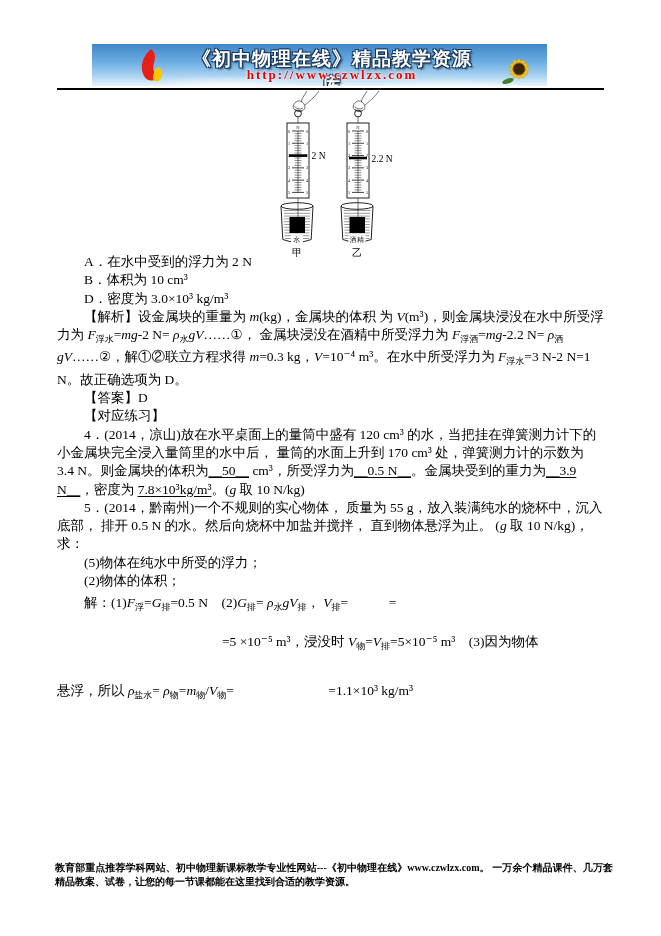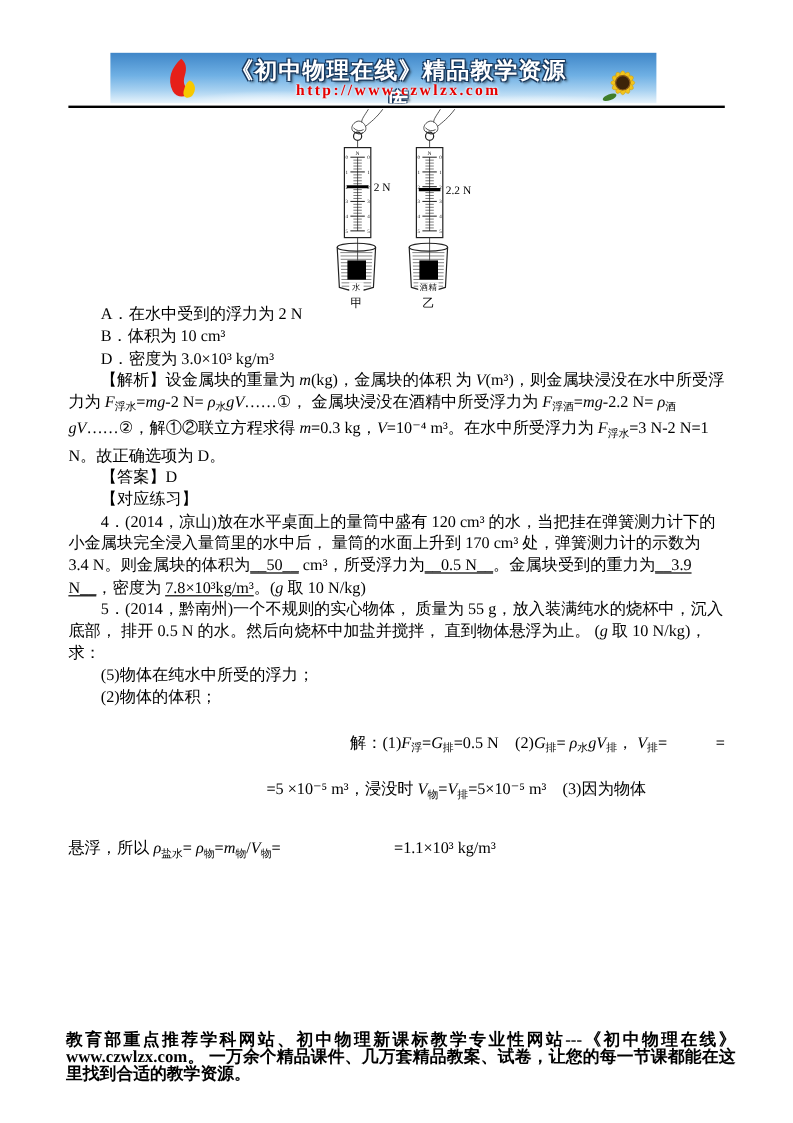--- a/index.html
+++ b/index.html
@@ -38,30 +38,30 @@
   .liq{font-size:7px;fill:#111;text-anchor:middle;letter-spacing:.5px;}
   .cap{font-size:10px;fill:#000;text-anchor:middle;}
   .block{fill:#000;}
 
   
   #doc-body{position:absolute;left:57px;top:253px;width:547px;
             font-size:13.5px;line-height:18.3px;}
   .para{margin:0;}
   .indent{text-indent:2em;}
   .opt{padding-left:27px;}
-  .solve{margin-top:20px;text-align:right;}
+  .solve{margin-top:4px;}
   .eq2{padding-left:165px;margin-top:16px;}
   .eq3{margin-top:27px;}
   .seg-i{font-style:italic;}
   .seg-s{font-size:9px;vertical-align:-3px;}
   .seg-u{text-decoration:underline;text-underline-offset:2px;}
 
   
   .footer{position:absolute;left:55px;top:861px;width:558px;
-          font-size:14px;line-height:14px;font-weight:bold;text-align:justify;color:#000;}
+          font-size:10px;line-height:14px;font-weight:bold;text-align:justify;color:#000;}
 </style>
 </head>
 <body>
 
 <div class="page">
 
   <div class="banner">
     <svg class="logo" width="36" height="38" viewBox="0 0 36 38">
       <path d="M17,2 C9,9 5,19 10,29 C13,35 22,35 25,29 C20,27 18,22 20,16 C22,10 21,5 17,2 Z" fill="#e62019"></path>
       <path d="M24,20 C29,22 30,28 26,33 C22,36 18,34 19,29 C20,25 21,22 24,20 Z" fill="#f7c800"></path>

